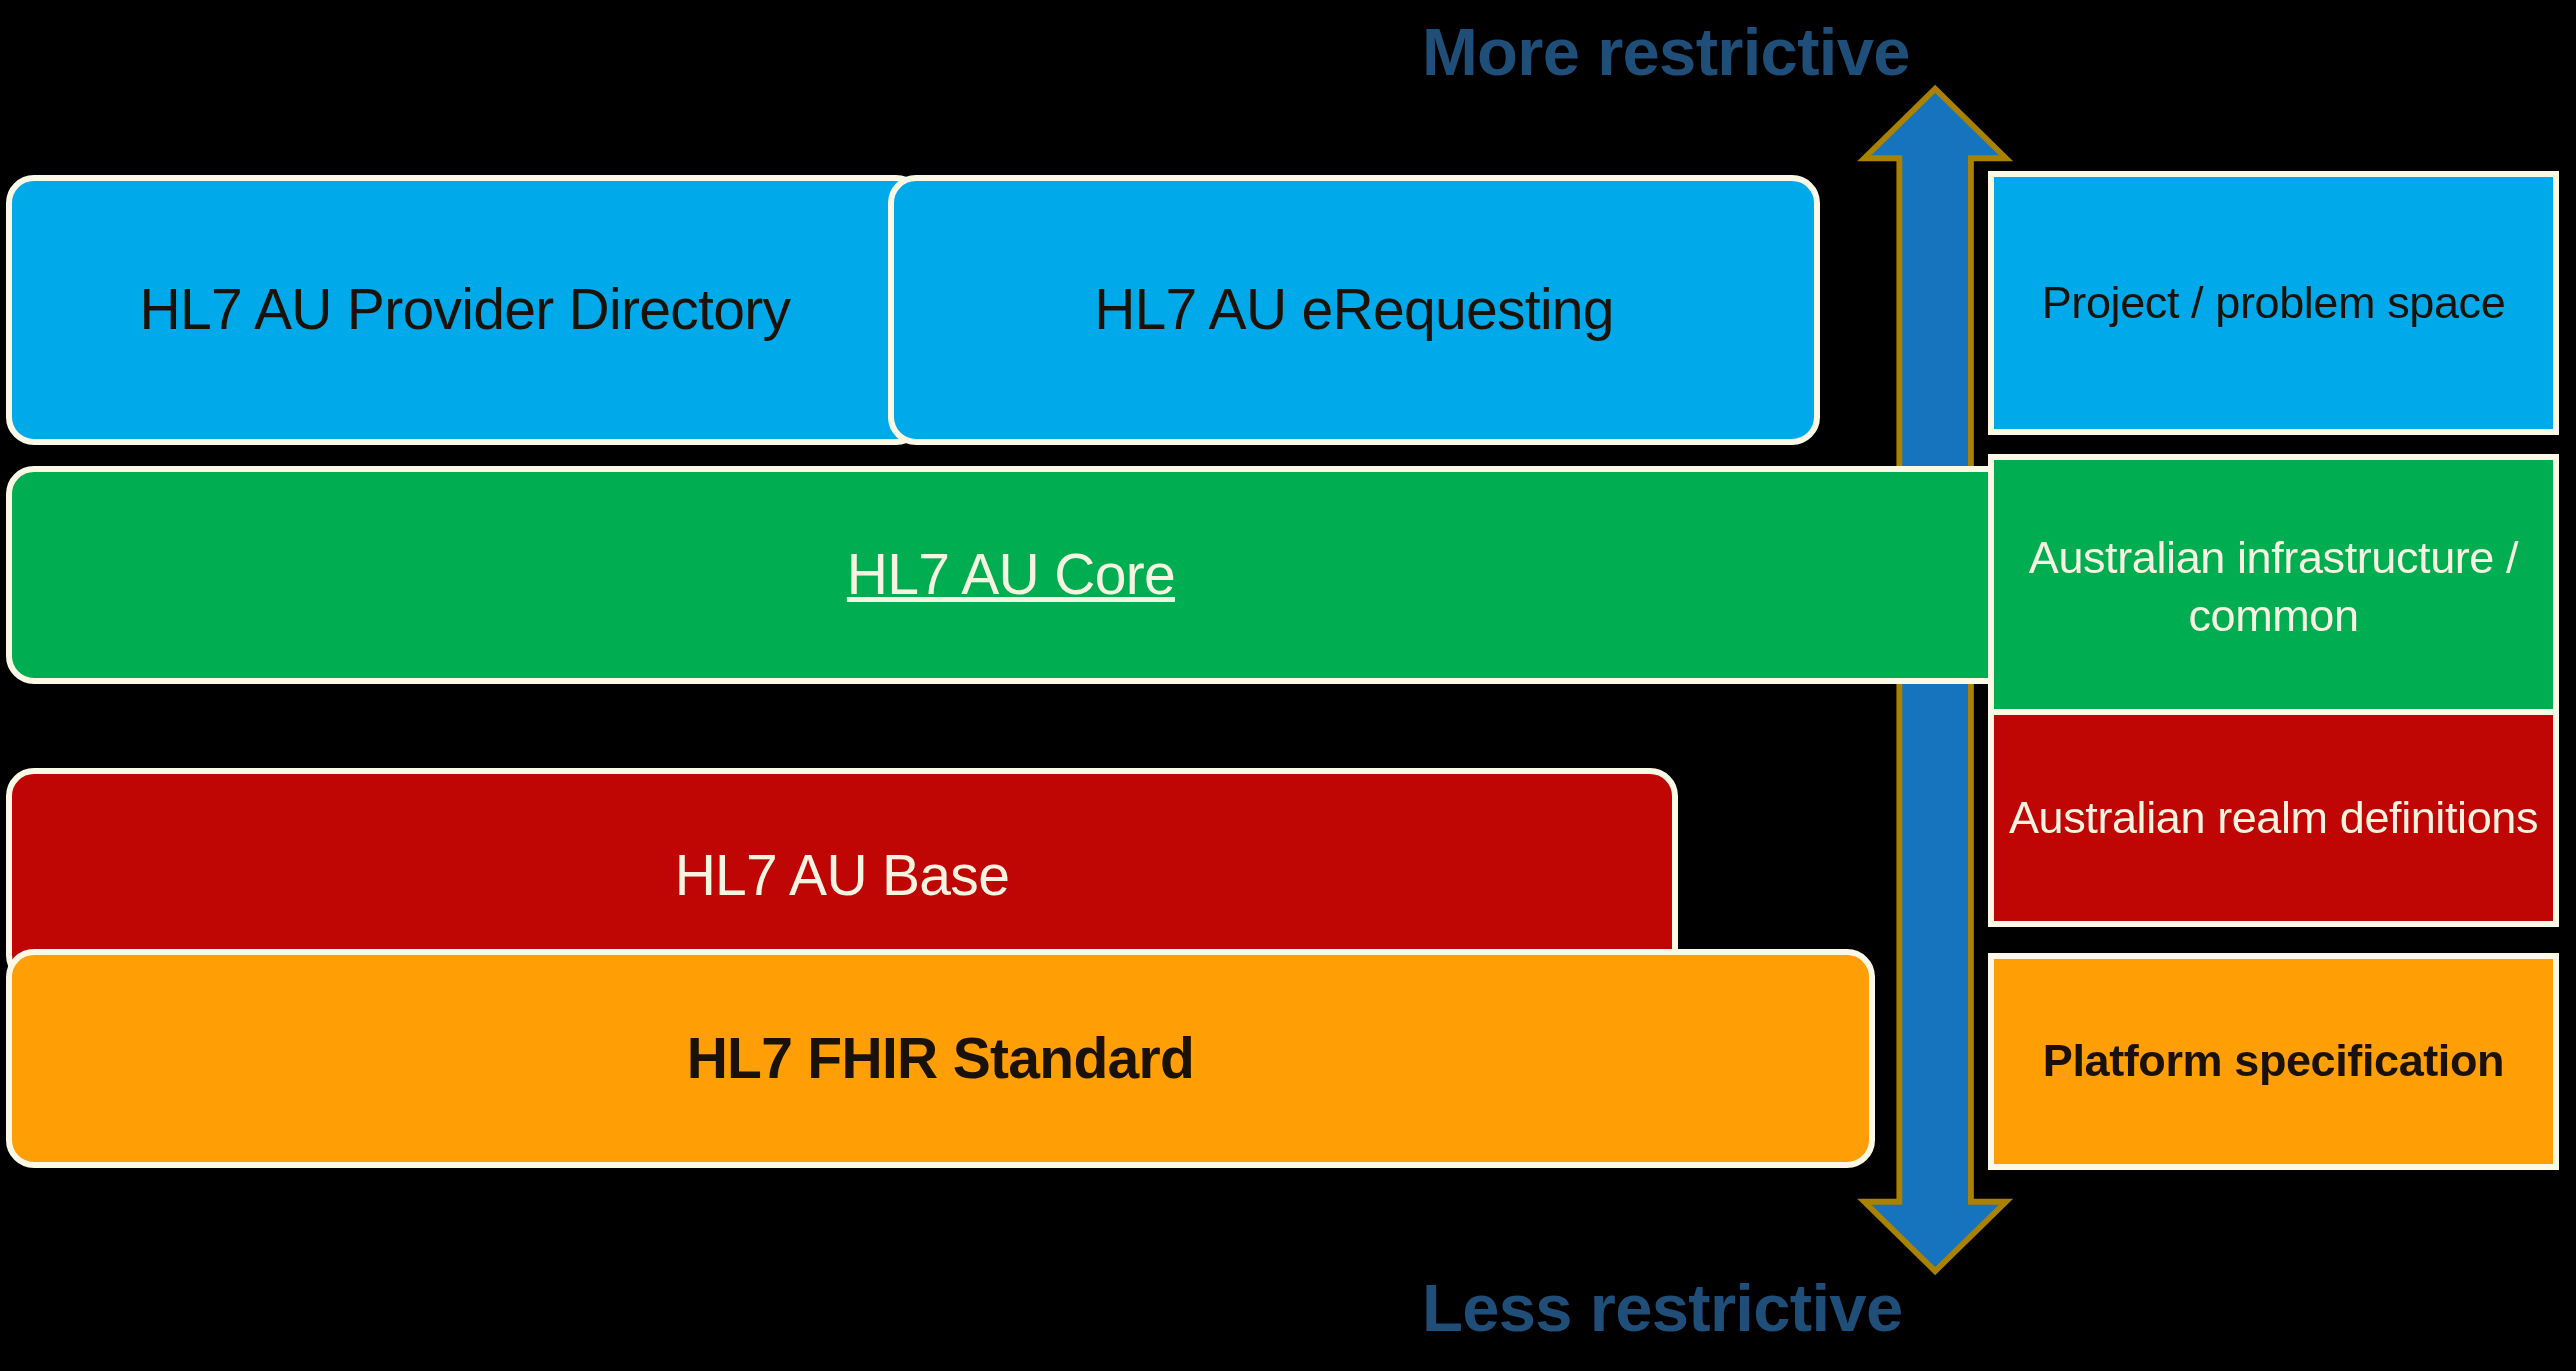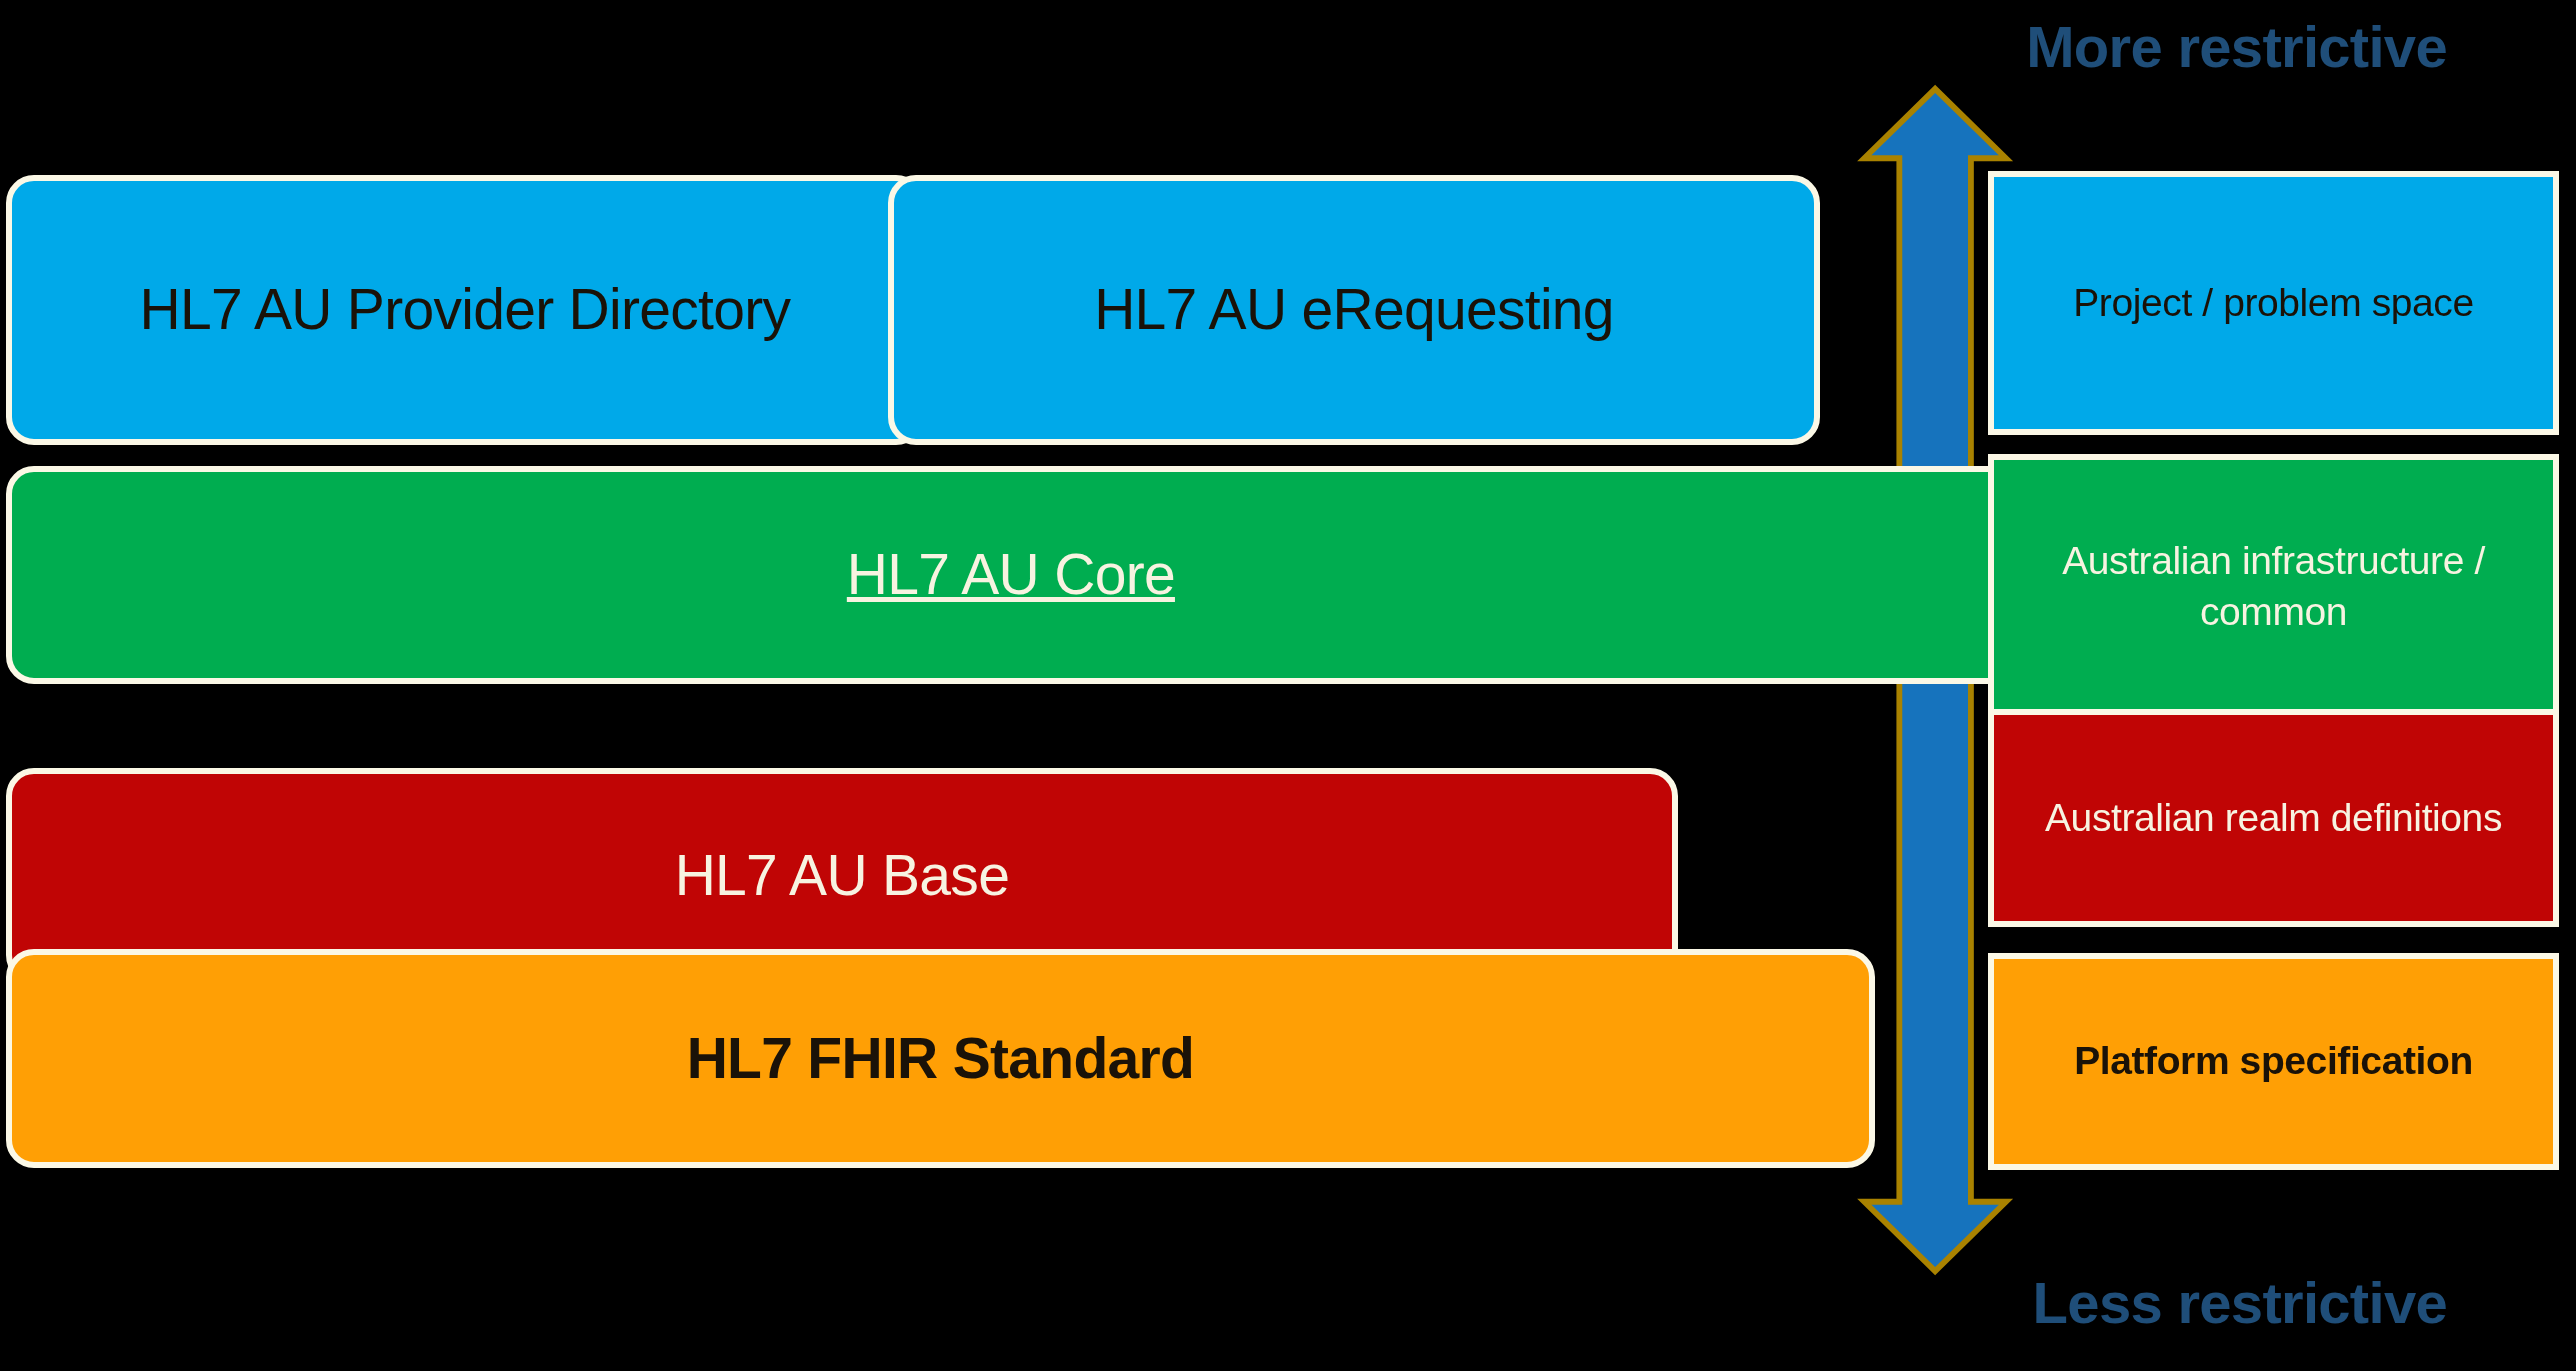--- a/index.html
+++ b/index.html
@@ -29,33 +29,33 @@
   .fill-green  { background: var(--green);  color: var(--cream_text); }
   .fill-red    { background: var(--red);    color: var(--cream_text); }
   .fill-orange { background: var(--orange); color: var(--dark_text); font-weight: bold; }
   .left-text {
     font-size: 57px;
     letter-spacing: -0.7px;
     line-height: 1.15;
     padding: 0 22px;
   }
   .right-text {
-    font-size: 39px;
+    font-size: 45px;
     letter-spacing: -0.4px;
     line-height: 1.3;
     padding: 0 5.9px;
   }
   .nowrap { white-space: nowrap; }
   .title {
     position: absolute;
     left: 1422px;
     width: 1025px;
-    text-align: right;
+    text-align: left;
     font-weight: bold;
-    font-size: 58px;
+    font-size: 67px;
     letter-spacing: -0.7px;
     color: var(--title_text, #1f4e79);
   }
   .title-top { top: 13px; }
   .title-bottom { top: 1269px; }
   .arrow-svg {
     position: absolute;
     left: 1857px;
     top: 81px;
     width: 157px;

